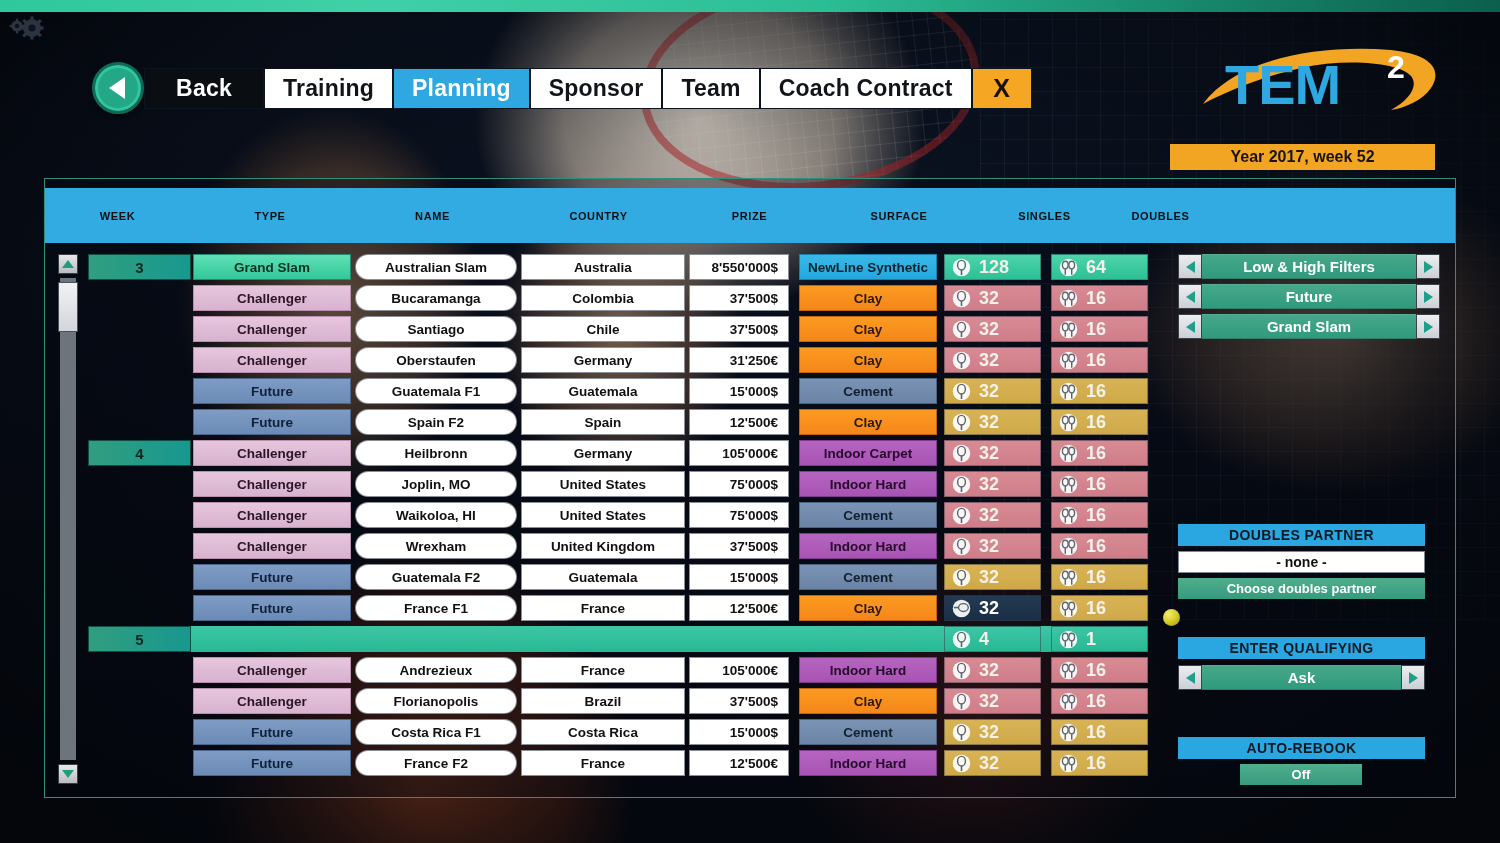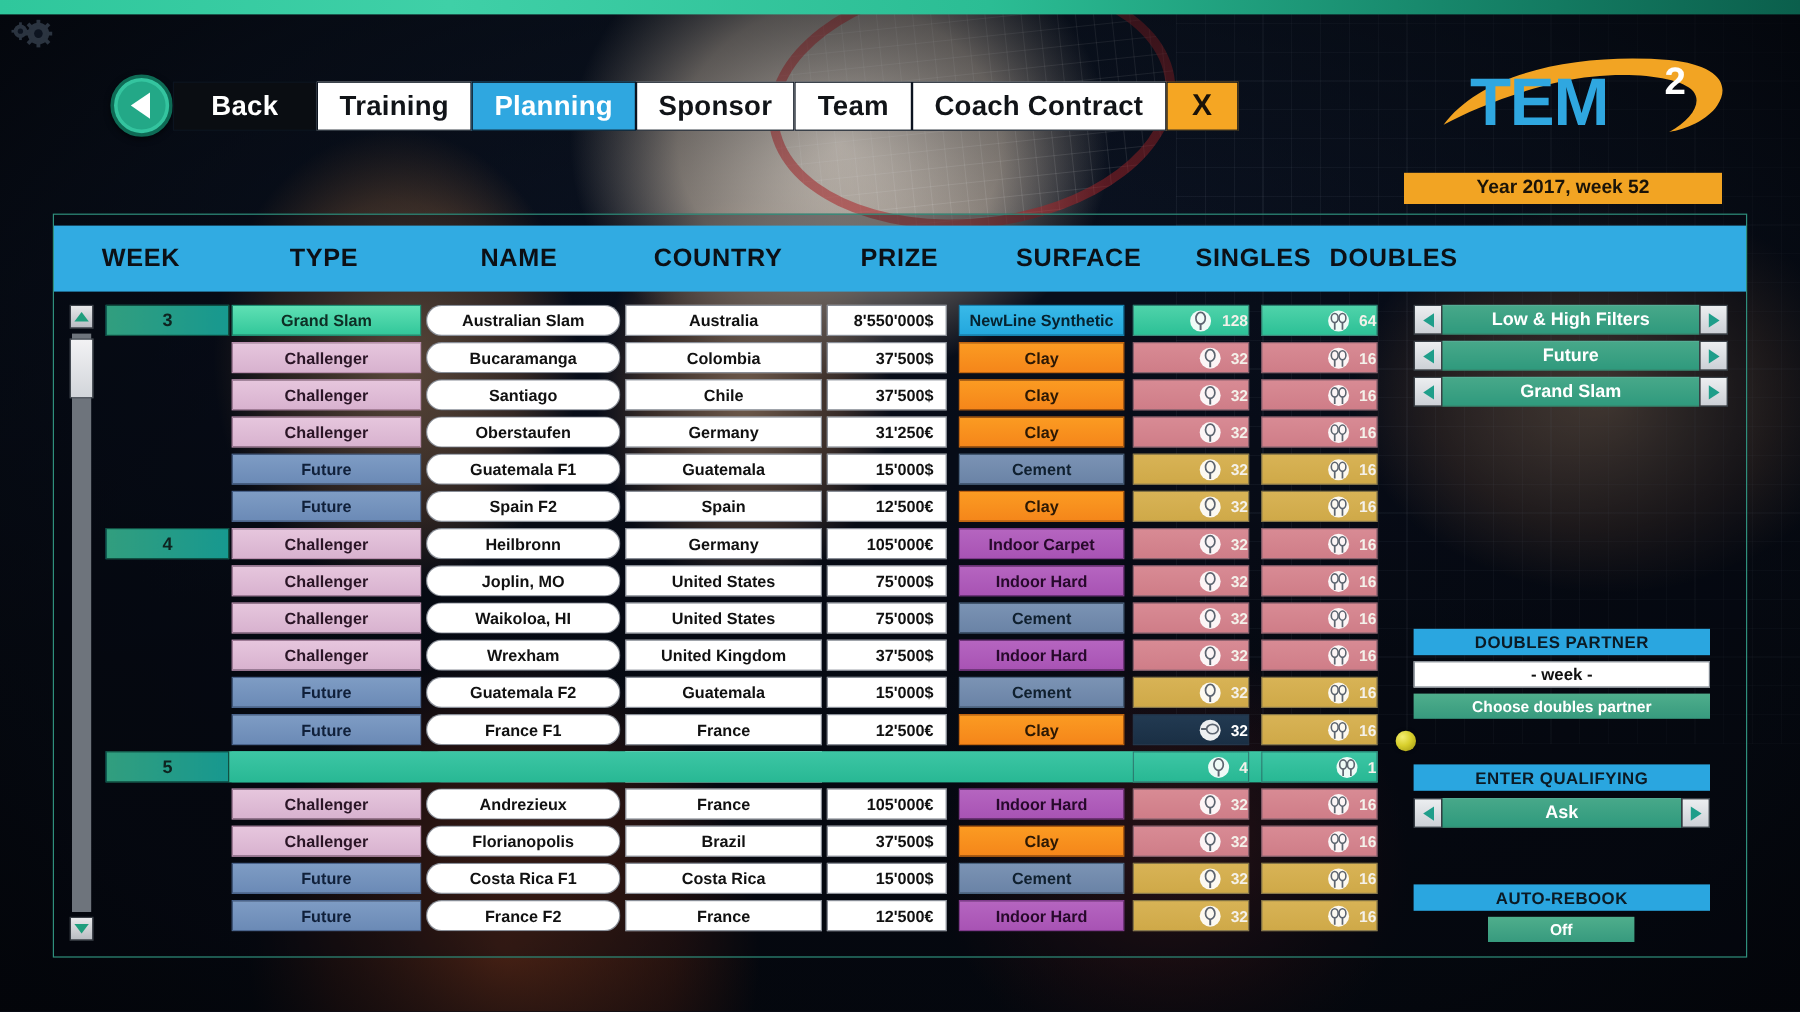--- a/index.html
+++ b/index.html
@@ -107,21 +107,21 @@
   
   .panel {
     position: absolute; left: 44px; top: 178px; width: 1412px; height: 620px;
     border: 1px solid #2f8f7c;
     background: rgba(6,10,18,0.34);
   }
   .thead {
     position: absolute; left: 45px; top: 188px; width: 1410px; height: 55px;
     background: #31abe2;
     display: flex; align-items: center;
-    font-size: 21px; font-weight: bold; color: #0c1016; letter-spacing: .6px;
+    font-size: 11px; font-weight: bold; color: #0c1016; letter-spacing: .6px;
   }
   .th { text-align: center; }
   .th-week    { width: 145px; }
   .th-type    { width: 160px; }
   .th-name    { width: 165px; }
   .th-country { width: 167px; }
   .th-prize   { width: 135px; }
   .th-surface { width: 164px; }
   .th-singles { width: 127px; }
   .th-doubles { width: 105px; }
@@ -159,21 +159,21 @@
   .c-type    { width: 158px; margin-left: 2px; }
   .c-name    { width: 162px; margin-left: 4px; background: #ffffff; color: #111; border-radius: 13px; }
   .c-country { width: 164px; margin-left: 4px; background: #ffffff; color: #111; }
   .c-prize   { width: 100px; margin-left: 4px; background: #ffffff; color: #111;
                justify-content: flex-end; padding-right: 10px; }
   .c-surface { width: 138px; margin-left: 10px; }
 
   
   .band { position: absolute; right: 0; top: 0; height: 26px; width: 204px; display: flex; gap: 10px; }
   .band .slot { width: 97px; height: 26px; display: flex; align-items: center; gap: 8px; padding-left: 7px;
-                font-size: 13px; font-weight: bold; border: 1px solid rgba(40,50,66,0.45); justify-content: flex-end; }
+                font-size: 18px; font-weight: bold; border: 1px solid rgba(40,50,66,0.45); }
 
   
   .t-grandslam { background: linear-gradient(180deg,#5fe0b4,#32c79a); color:#0d2e24; border-color:#1e8e72; }
   .t-challenger{ background: linear-gradient(180deg,#e6c6dd,#d8b2cf); color:#2a1526; border-color:#b98fae; }
   .t-future    { background: linear-gradient(180deg,#7e9cc4,#6b8ab6); color:#10203a; border-color:#4a648c; }
   .t-emerson   { background: linear-gradient(180deg,#5fe0b4,#32c79a); color:#0d2e24; border-color:#1e8e72; }
 
   
   .s-clay      { background: linear-gradient(180deg,#fb9b22,#f5861a); color:#2c1804; border-color:#c2650f; }
   .s-cement    { background: linear-gradient(180deg,#7b93b4,#6a83a6); color:#10202f; border-color:#4c6party; border-color:#4a637f; }
@@ -827,21 +827,21 @@
         </div>
       <div class="sel-body">Grand Slam</div>
       <div class="sel-arrow">
           <div class="rt"></div>
         </div>
     </div>
 
     <div style="height:180px"></div>
 
     <div class="sec-title">DOUBLES PARTNER</div>
-    <div class="white-field">- week -</div>
+    <div class="white-field">- none -</div>
     <div class="green-btn">Choose doubles partner</div>
 
     <div style="height:38px"></div>
 
     <div class="sec-title">ENTER QUALIFYING</div>
     <div class="sel-row" style="margin-top:6px; width:247px;">
       <div class="sel-arrow">
           <div class="lt"></div>
         </div>
       <div class="sel-body">Ask</div>

